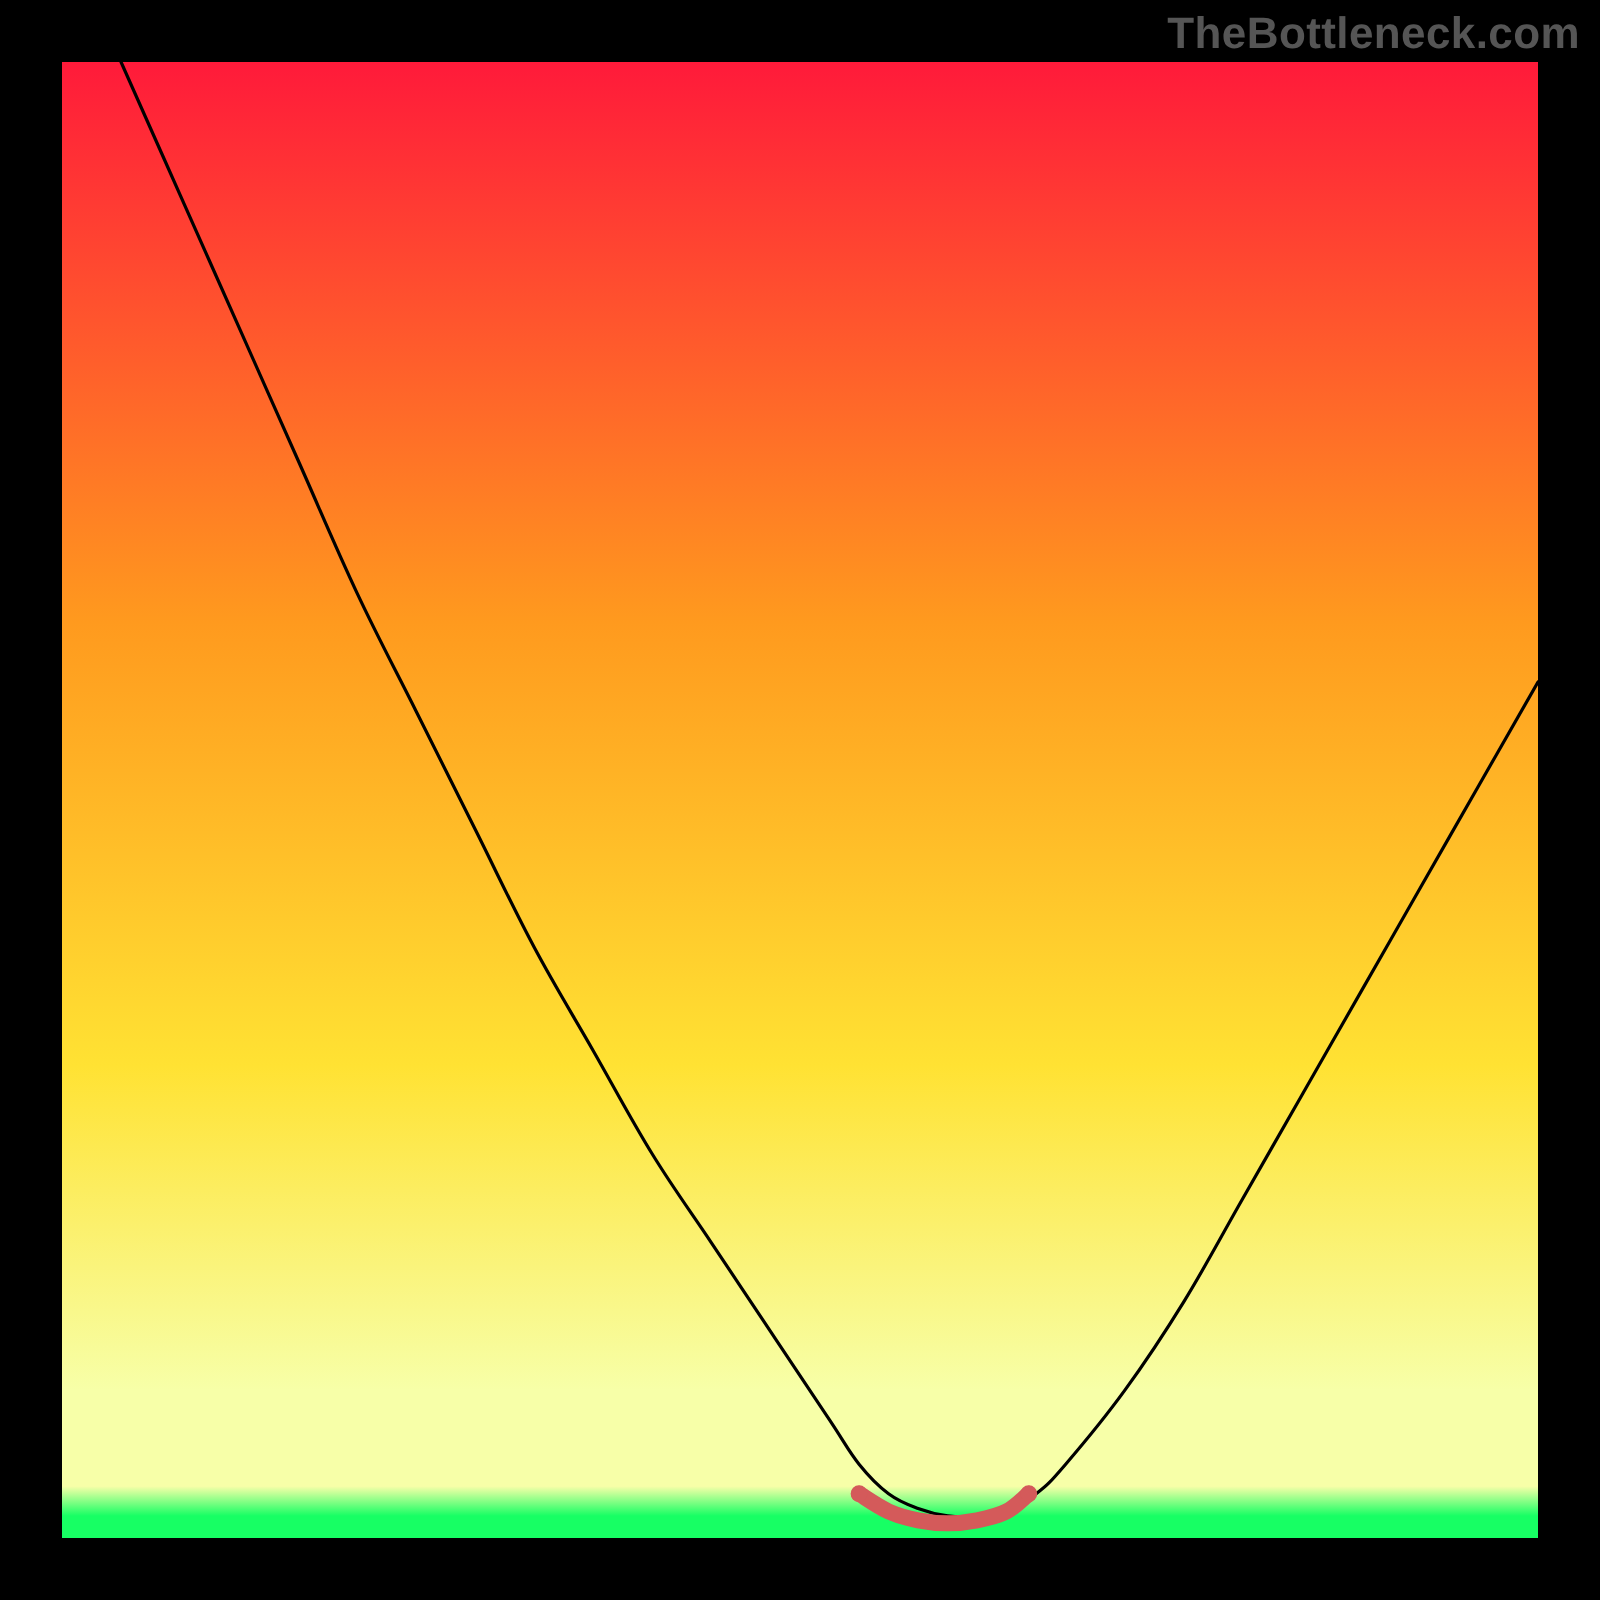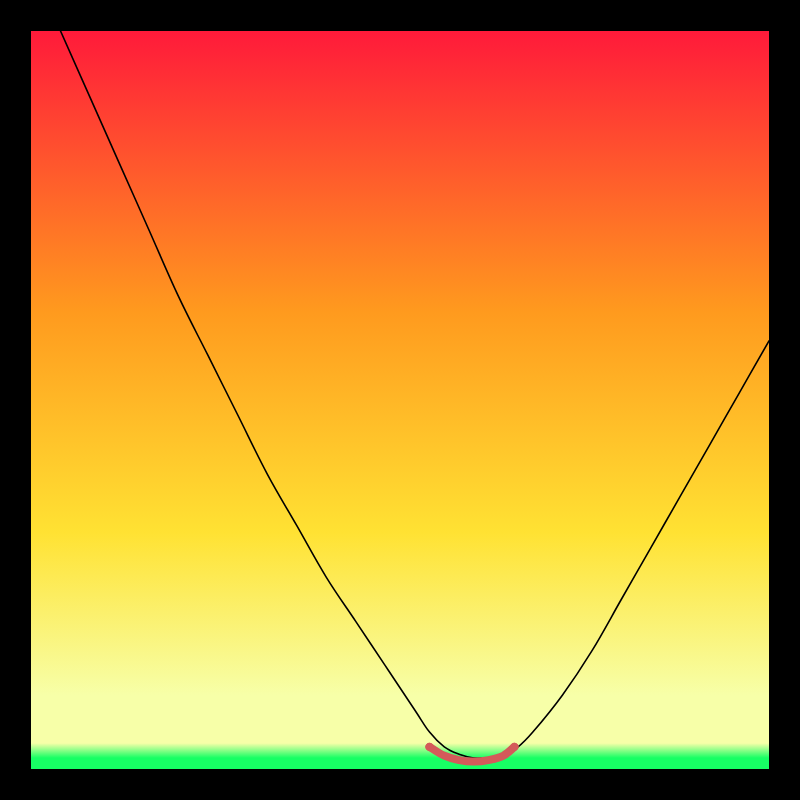--- a/index.html
+++ b/index.html
@@ -33,20 +33,21 @@
     top: 31px;
     width: 738px;
     height: 738px;
   }
   svg { display: block; }
 </style>
 </head>
 <body>
 
 <div class="outer">
+  <div class="watermark">TheBottleneck.com</div>
   <div class="plot-wrap">
     <svg id="plot-svg" width="738" height="738" viewBox="0 0 738 738">
         <defs>
           <linearGradient id="bg-grad" x1="0" y1="0" x2="0" y2="1">
             <stop offset="0%" stop-color="#ff1a3a"></stop>
             <stop offset="38%" stop-color="#ff9a1e"></stop>
             <stop offset="68%" stop-color="#ffe233"></stop>
             <stop offset="90%" stop-color="#f7ffa8"></stop>
             <stop offset="96.5%" stop-color="#f7ffa8"></stop>
             <stop offset="98.5%" stop-color="#17ff64"></stop>

